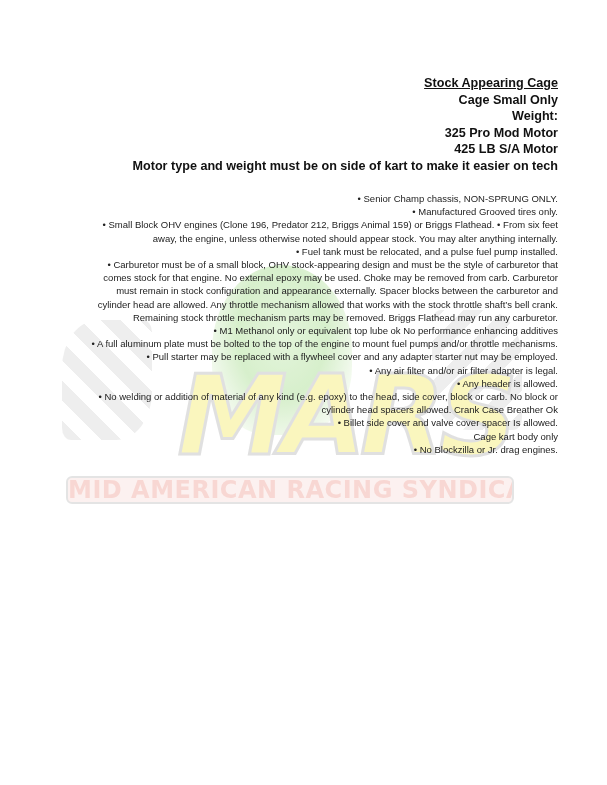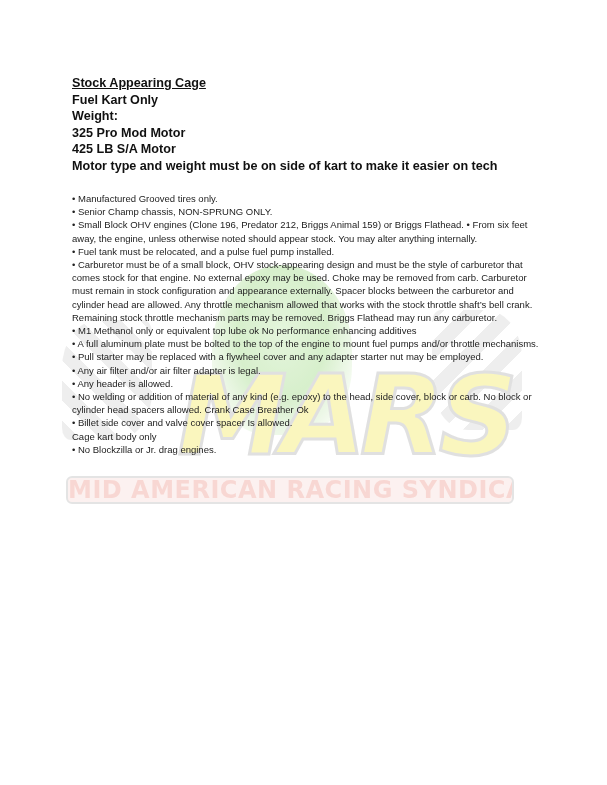--- a/index.html
+++ b/index.html
@@ -81,24 +81,25 @@
       position: absolute;
       width: 90px;
       height: 120px;
       background:
         repeating-linear-gradient(45deg, rgba(200,200,200,0.55) 0 14px, rgba(255,255,255,0) 14px 28px);
       border-radius: 40% 10% 40% 10%;
     }
     
     .content {
       position: absolute;
-      left: 72px;
+      left: 88px;
       top: 75px;
       width: 470px;
       z-index: 2;
+      text-align: right;
     }
     .header-block .hline {
       font-weight: bold;
       font-size: 12.6px;
       line-height: 16.5px;
       white-space: nowrap;
       color: #111;
     }
     .header-block .hline.title {
       text-decoration: underline;
@@ -122,30 +123,30 @@
     <div class="checker" style="left:0px; top:-10px;"></div>
     <div class="checker" style="left:370px; top:-20px; transform:scaleX(-1);"></div>
     <div class="wm-frog"></div>
     <div class="wm-letters">MARS</div>
     <div class="wm-banner">MID AMERICAN RACING SYNDICATE</div>
   </div>
 
   <div class="content">
     <div class="header-block">
       <div class="hline title">Stock Appearing Cage</div>
-      <div class="hline">Fuel Kart Only</div>
+      <div class="hline">Cage Small Only</div>
       <div class="hline">Weight:</div>
       <div class="hline">325 Pro Mod Motor</div>
       <div class="hline">425 LB S/A Motor</div>
       <div class="hline">Motor type and weight must be on side of kart to make it easier on tech</div>
     </div>
 
     <div class="rules">
+      <p class="rule"> • Senior Champ chassis, NON-SPRUNG ONLY.</p>
       <p class="rule">• Manufactured Grooved tires only.</p>
-      <p class="rule"> • Senior Champ chassis, NON-SPRUNG ONLY.</p>
       <p class="rule">• Small Block OHV engines (Clone 196, Predator 212, Briggs Animal 159) or Briggs Flathead. • From six feet away, the engine, unless otherwise noted should appear stock. You may alter anything internally.</p>
       <p class="rule">• Fuel tank must be relocated, and a pulse fuel pump installed.</p>
       <p class="rule">• Carburetor must be of a small block, OHV stock-appearing design and must be the style of carburetor that comes stock for that engine. No external epoxy may be used. Choke may be removed from carb. Carburetor must remain in stock configuration and appearance externally. Spacer blocks between the carburetor and cylinder head are allowed. Any throttle mechanism allowed that works with the stock throttle shaft’s bell crank. Remaining stock throttle mechanism parts may be removed. Briggs Flathead may run any carburetor.</p>
       <p class="rule">• M1 Methanol only or equivalent top lube ok No performance enhancing additives</p>
       <p class="rule">• A full aluminum plate must be bolted to the top of the engine to mount fuel pumps and/or throttle mechanisms.</p>
       <p class="rule">• Pull starter may be replaced with a flywheel cover and any adapter starter nut may be employed.</p>
       <p class="rule">• Any air filter and/or air filter adapter is legal.</p>
       <p class="rule">• Any header is allowed.</p>
       <p class="rule">• No welding or addition of material of any kind (e.g. epoxy) to the head, side cover, block or carb. No block or cylinder head spacers allowed. Crank Case Breather Ok</p>
       <p class="rule">• Billet side cover and valve cover spacer Is allowed.</p>

